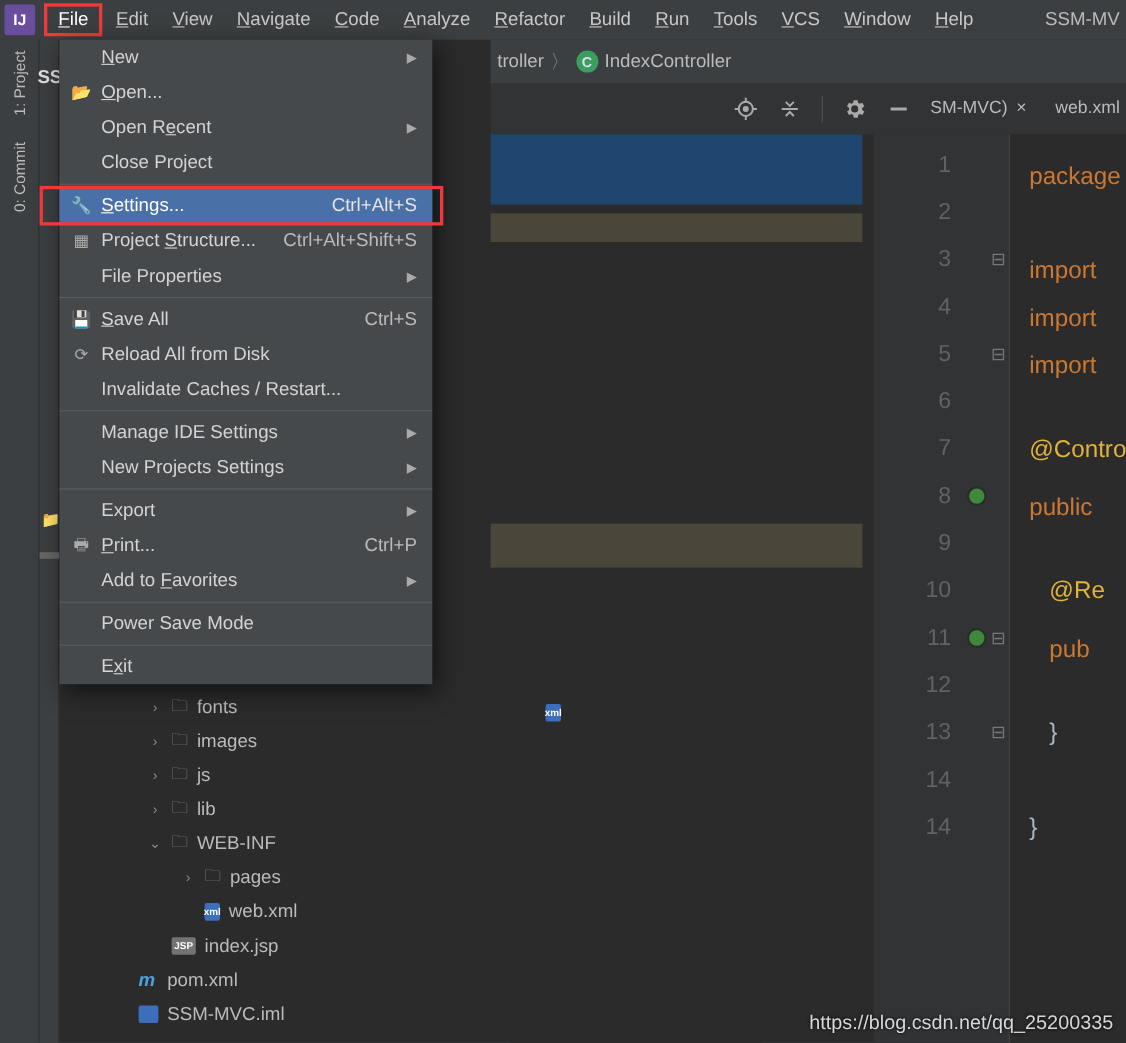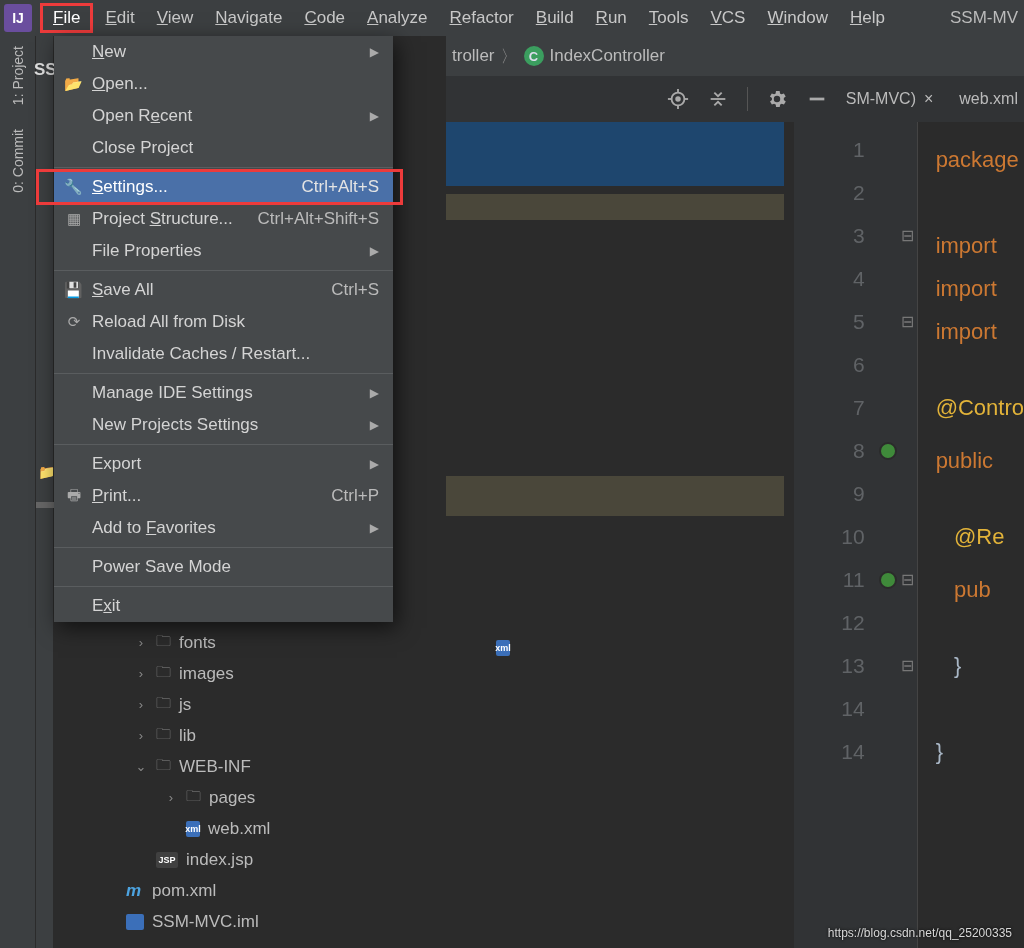--- a/index.html
+++ b/index.html
@@ -95,21 +95,21 @@
   position: absolute; left: 0; top: 560px; width: 350px;
   font-size: 17px; color: #bbbbbb; padding-left: 50px;
 }
 .proj-tree .row { height: 31px; display: flex; align-items: center; gap: 8px; }
 .proj-tree .row.ind1 { padding-left: 30px; }
 .proj-tree .row.ind2 { padding-left: 60px; }
 .proj-tree .row.ind0 { padding-left: 0; }
 .proj-tree .chev { width: 14px; color: #888; font-size: 13px; text-align: center; }
 .proj-tree .folder-icon { color: #888; font-size: 15px; }
 .proj-tree .xml-icon { width: 14px; height: 16px; background: #3b6fb9; border-radius: 2px; display: inline-flex; align-items: center; justify-content: center; color: #fff; font-size: 9px; font-weight: bold; position: relative; }
-.proj-tree .jsp-icon { width: 22px; height: 16px; background: #404040; border-radius: 2px; display: inline-flex; align-items: center; justify-content: center; color: #fff; font-size: 9px; font-weight: bold; }
+.proj-tree .jsp-icon { width: 22px; height: 16px; background: #737373; border-radius: 2px; display: inline-flex; align-items: center; justify-content: center; color: #fff; font-size: 9px; font-weight: bold; }
 .proj-tree .pom-icon { width: 18px; color: #4ca3e0; font-weight: bold; font-style: italic; font-size: 17px; }
 .proj-tree .iml-icon { width: 18px; height: 16px; background: #3b6fb9; border-radius: 2px; }
 
 .file-menu {
   position: absolute; left: 0; top: 0; width: 339px; background: #46494b;
   box-shadow: 4px 6px 20px rgba(0,0,0,0.6);
   font-size: 17px; color: #d4d4d4; z-index: 100;
 }
 .file-menu .mi {
   height: 32px; display: flex; align-items: center; padding-left: 38px; padding-right: 14px;
@@ -126,21 +126,21 @@
 .file-menu .red-box {
   position: absolute; left: -18px; right: -10px; top: -2px; bottom: -2px;
   border: 3px solid #ed3b3b; pointer-events: none;
 }
 
 .blue-bar { position: absolute; left: 392px; top: 86px; right: 240px; height: 64px; background: #1e466e; }
 .tan-bar1 { position: absolute; left: 392px; top: 158px; right: 240px; height: 26px; background: #4a473a; }
 .tan-bar2 { position: absolute; left: 392px; top: 440px; right: 240px; height: 40px; background: #4a473a; }
 
 .watermark {
-  position: absolute; right: 12px; bottom: 8px; font-size: 12px; color: #d8d8d8;
+  position: absolute; right: 12px; bottom: 8px; font-size: 18px; color: #d8d8d8;
   text-shadow: 0 0 3px #000;
   margin-top: 46px;
 }
 .u { text-decoration: underline; }
 </style>
 </head>
 <body>
 
 <div class="menubar">
   <div class="logo">IJ</div>

